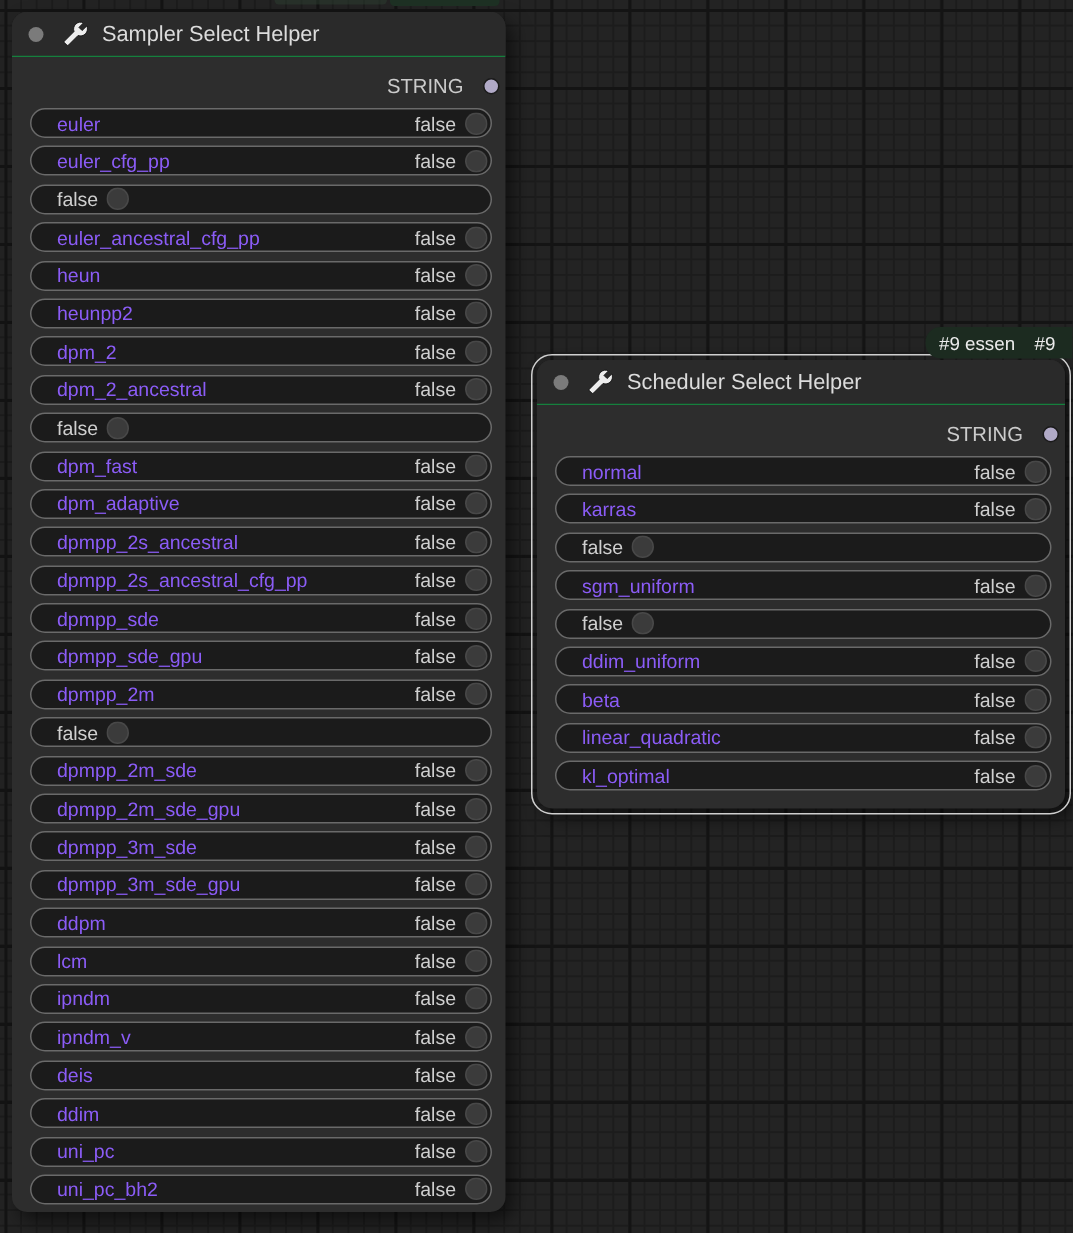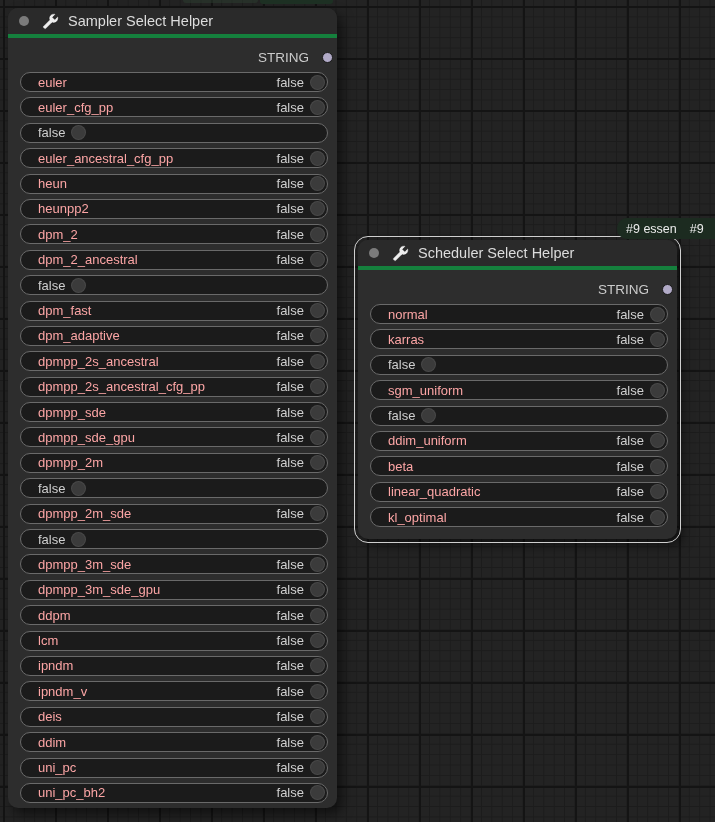--- a/index.html
+++ b/index.html
@@ -29,21 +29,21 @@
   .node.selected {
     outline: 1.5px solid #cfcfcf;
     outline-offset: 3px;
   }
 
   .titlebar {
     height: 30px;
     flex: 0 0 30px;
     background: #2a2a2a;
     border-radius: 10px 10px 0 0;
-    border-bottom: 4px solid #15803d;
+    border-bottom: 1px solid #15803d;
     display: flex;
     align-items: center;
     padding-left: 11px;
     box-sizing: border-box;
     gap: 9px;
   }
   .collapse-dot {
     width: 10px; height: 10px;
     border-radius: 50%;
     background: #7b7b7b;
@@ -98,21 +98,21 @@
     background: #1b1b1b;
     border: 1px solid #6a6a6a;
     border-radius: 11px;
     display: flex;
     align-items: center;
     box-sizing: border-box;
     padding: 0 2px 0 17px;
     position: relative;
   }
   .wlabel {
-    color: #fca5a5;
+    color: #8b5cf6;
     font-size: 13px;
     flex: 1 1 auto;
     white-space: nowrap;
     overflow: hidden;
   }
   .wvalue {
     color: #cfcfcf;
     font-size: 13px;
     margin-right: 6px;
     flex: 0 0 auto;
@@ -150,21 +150,21 @@
     height: 4px;
     background: #1e3124;
     border-radius: 0 0 3px 3px;
   }
   .top-sliver.faint {
     background: rgba(47, 66, 50, 0.45);
     height: 3px;
   }
 
   #node-sampler { left: 8px; top: 8px; width: 329px; height: 800px; }
-  #node-scheduler { left: 358px; top: 240px; width: 319px; height: 299px; }
+  #node-scheduler { left: 358px; top: 240px; width: 352px; height: 299px; }
 </style>
 </head>
 <body>
 
 <div class="top-sliver faint" style="left:183px; width:75px;"></div>
 <div class="top-sliver" style="left:260px; width:73px;"></div>
 
 <div class="node" id="node-sampler">
   <div class="titlebar">
     <span class="collapse-dot"></span>
@@ -261,20 +261,21 @@
       <div class="widget-row">
         <span class="wvalue">false</span>
         <span class="wknob"></span>
       </div>
       <div class="widget-row">
         <span class="wlabel">dpmpp_2m_sde</span>
         <span class="wvalue">false</span>
         <span class="wknob"></span>
       </div>
       <div class="widget-row">
+        <span class="wlabel">dpmpp_2m_sde_gpu</span>
         <span class="wvalue">false</span>
         <span class="wknob"></span>
       </div>
       <div class="widget-row">
         <span class="wlabel">dpmpp_3m_sde</span>
         <span class="wvalue">false</span>
         <span class="wknob"></span>
       </div>
       <div class="widget-row">
         <span class="wlabel">dpmpp_3m_sde_gpu</span>

